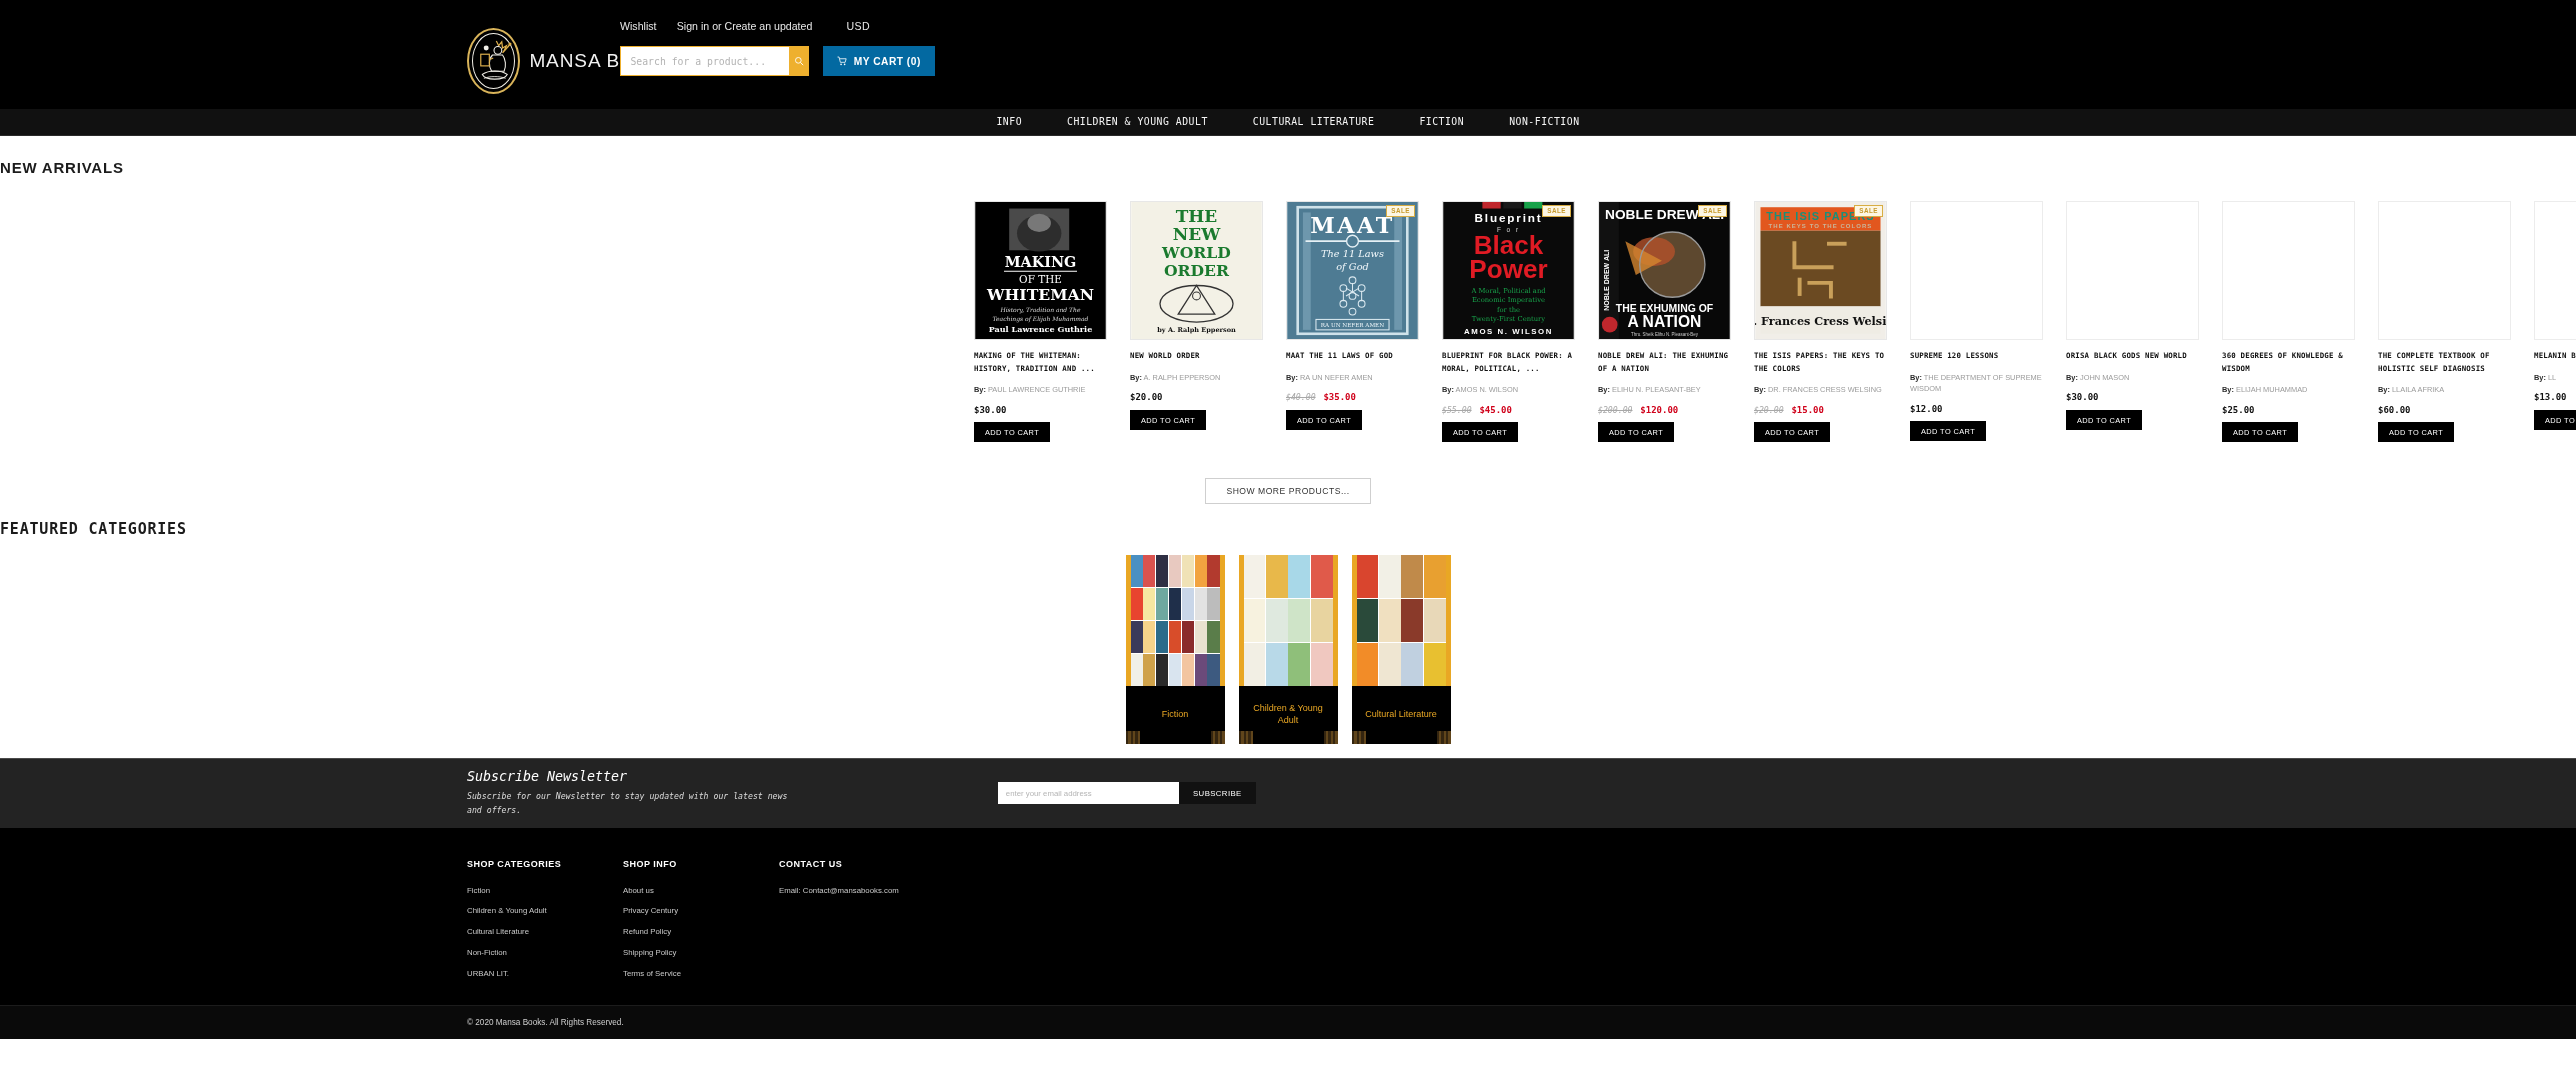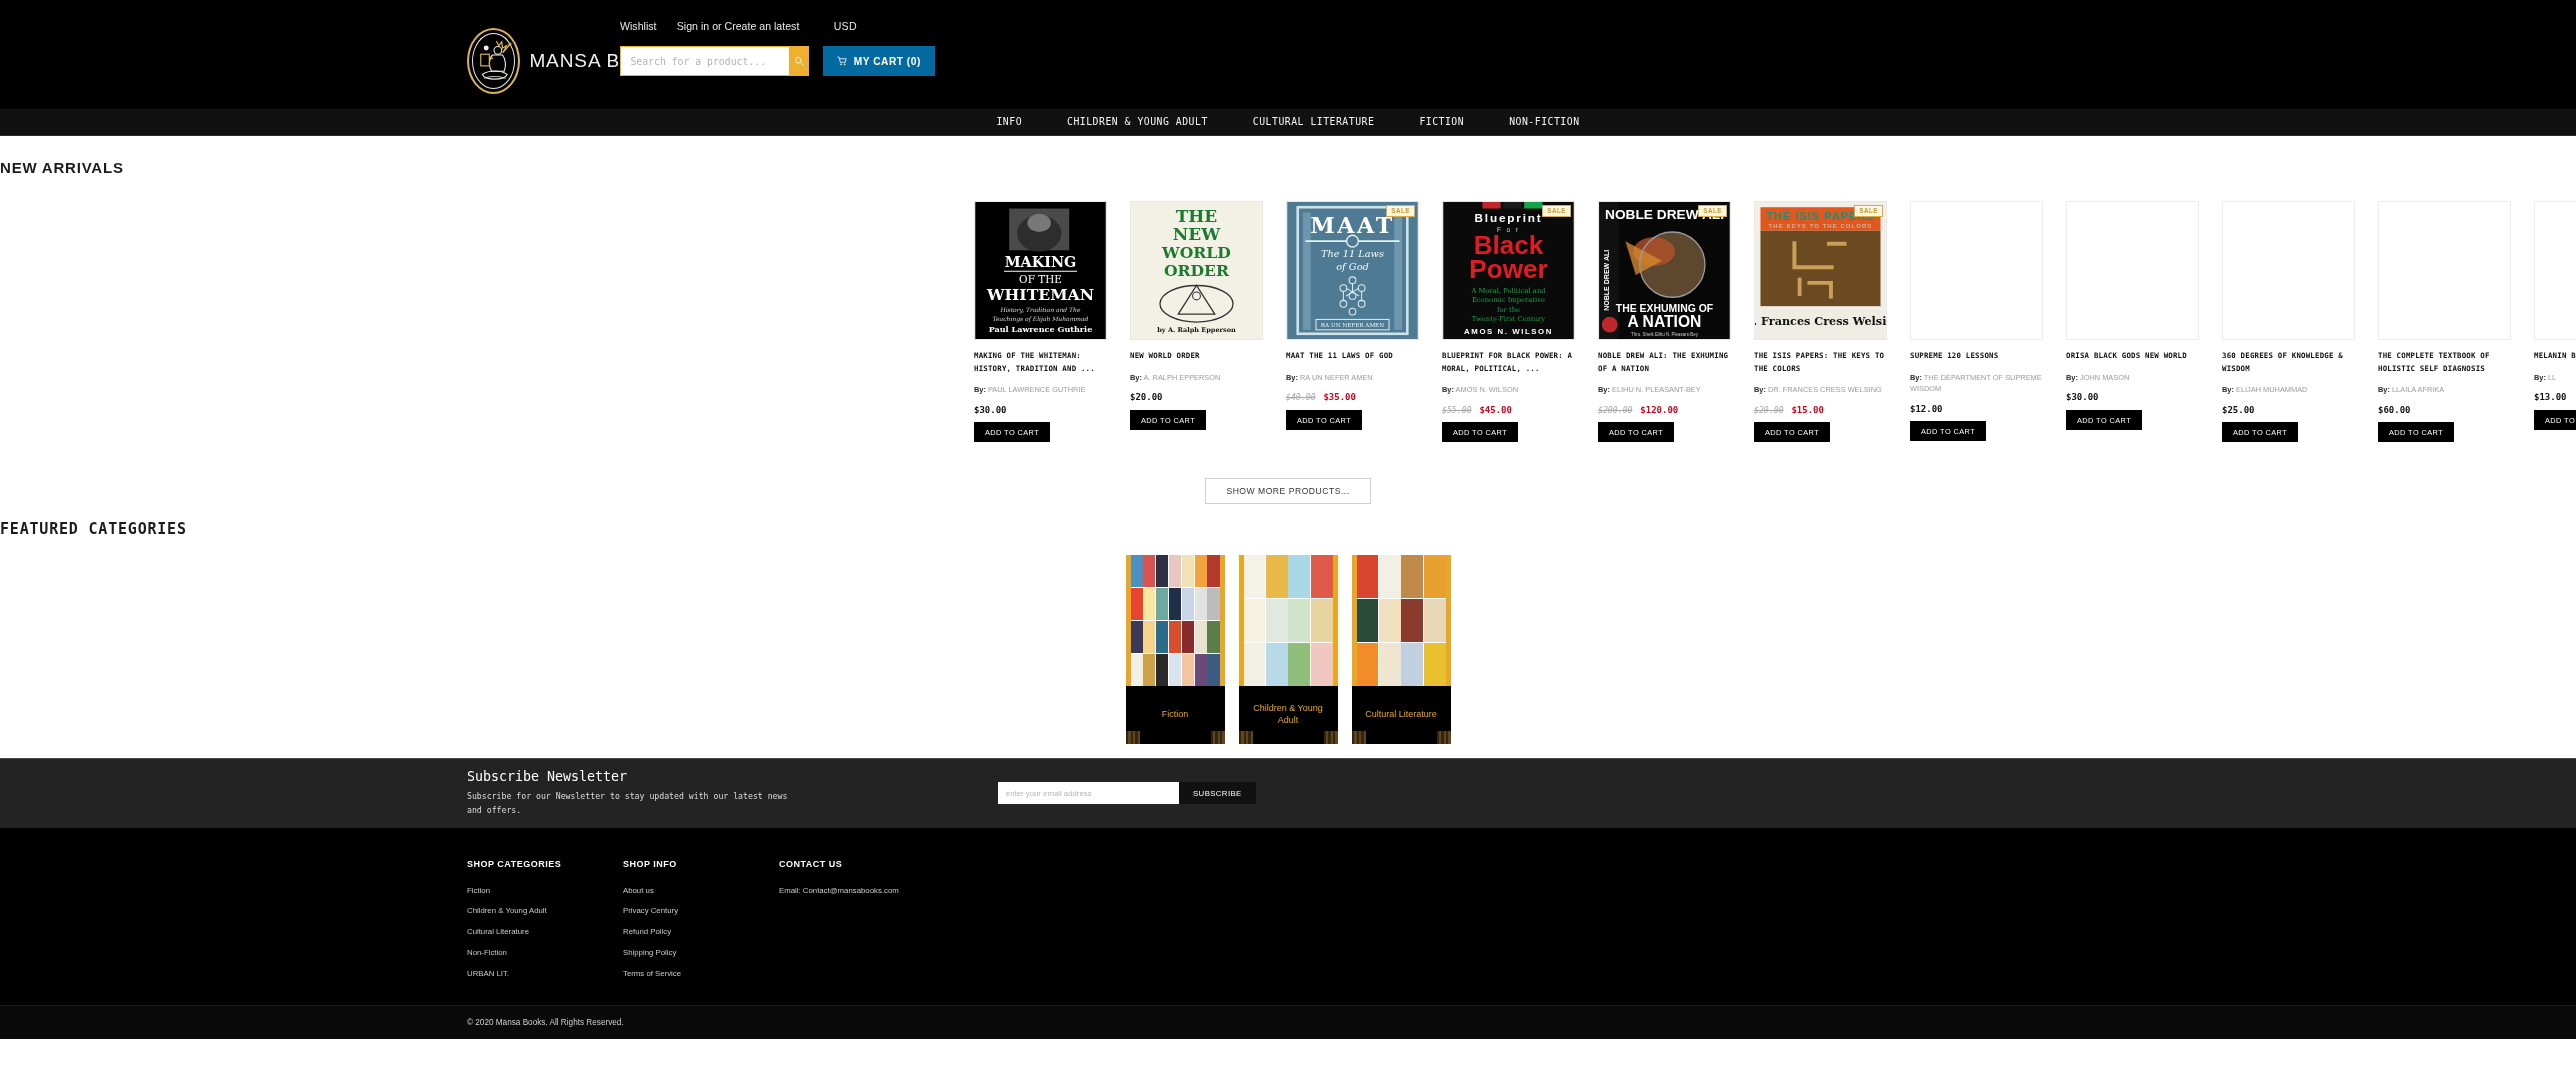--- a/index.html
+++ b/index.html
@@ -189,21 +189,21 @@
     background:#000;
   }
 
   
   .newsletter {
     margin-top:14px; background:#232323; height:70px;
     border-top:0.8px solid #4a4a4a;
     display:flex; align-items:center;
   }
   .nl-inner { width:1642px; margin:0 auto; display:flex; align-items:center; }
-  .nl-text { width:500px; }
+  .nl-text { width:500px;font-style:italic; }
   .nl-title { color:#fff; font-size:13.3px; font-family:"DejaVu Sans Mono", monospace; }
   .nl-sub {
     color:#dcdcdc; font-size:8.2px; margin-top:6.3px; line-height:1.7;
     font-family:"DejaVu Sans Mono", monospace; max-width:328px;
   }
   .nl-form { display:flex; align-items:stretch; height:22px; margin-left:31px; }
   .nl-input {
     width:181px; background:#fff; border:none; padding:0 7.8px;
     font-size:7.8px; color:#333; outline:none;
   }
@@ -236,21 +236,21 @@
 <body>
 
 <div class="topbar">
   <div class="header-inner">
 
     <div class="utility-row">
       <a href="#">Wishlist</a>
       <span>
         <a href="#" style="color:#e8e8e8">Sign in</a>
         <span class="util-sep">or</span>
-        <a href="#" style="color:#e8e8e8">Create an latest</a>
+        <a href="#" style="color:#e8e8e8">Create an updated</a>
       </span>
       <span class="usd">USD</span>
     </div>
 
     <div class="brand-row">
       <div class="logo-mark">
         <div class="logo-oval"></div>
         <svg class="logo-figure" viewBox="0 0 54 70" aria-hidden="true">
           <circle cx="17" cy="18" r="3.2" fill="#f1efe8"></circle>
           <path d="M30 9 l3 6 l4 -5 l1 8 l5 -3 l-3 7" fill="none" stroke="#e0b24e" stroke-width="1.6"></path>

